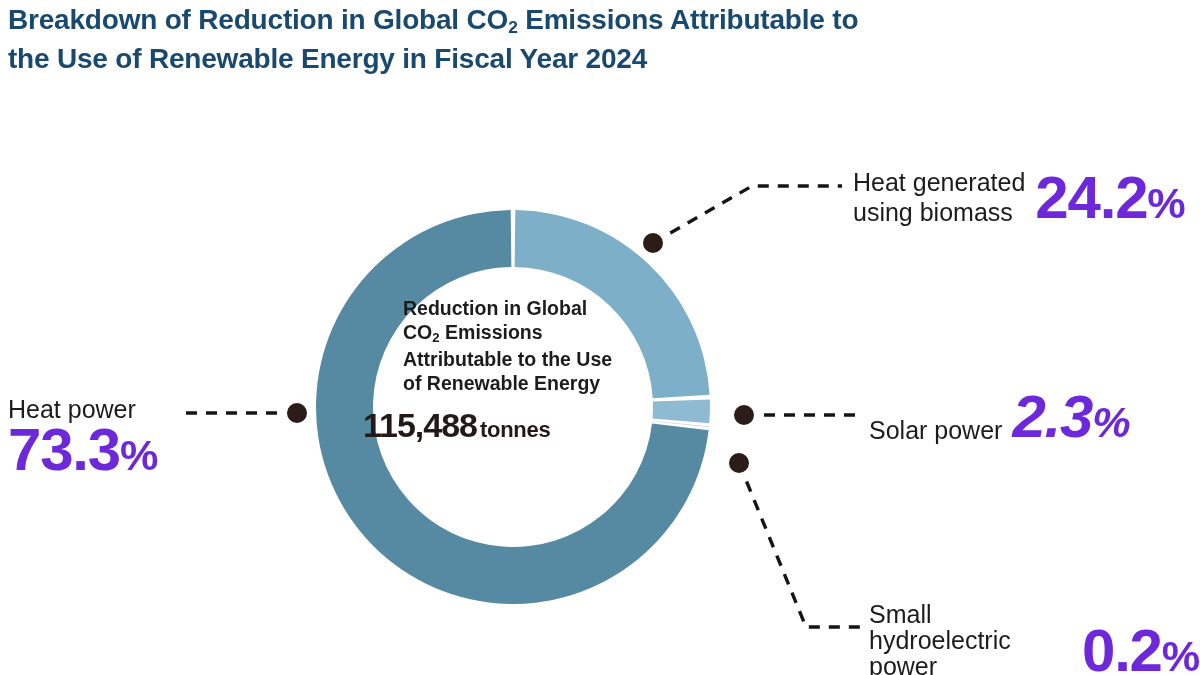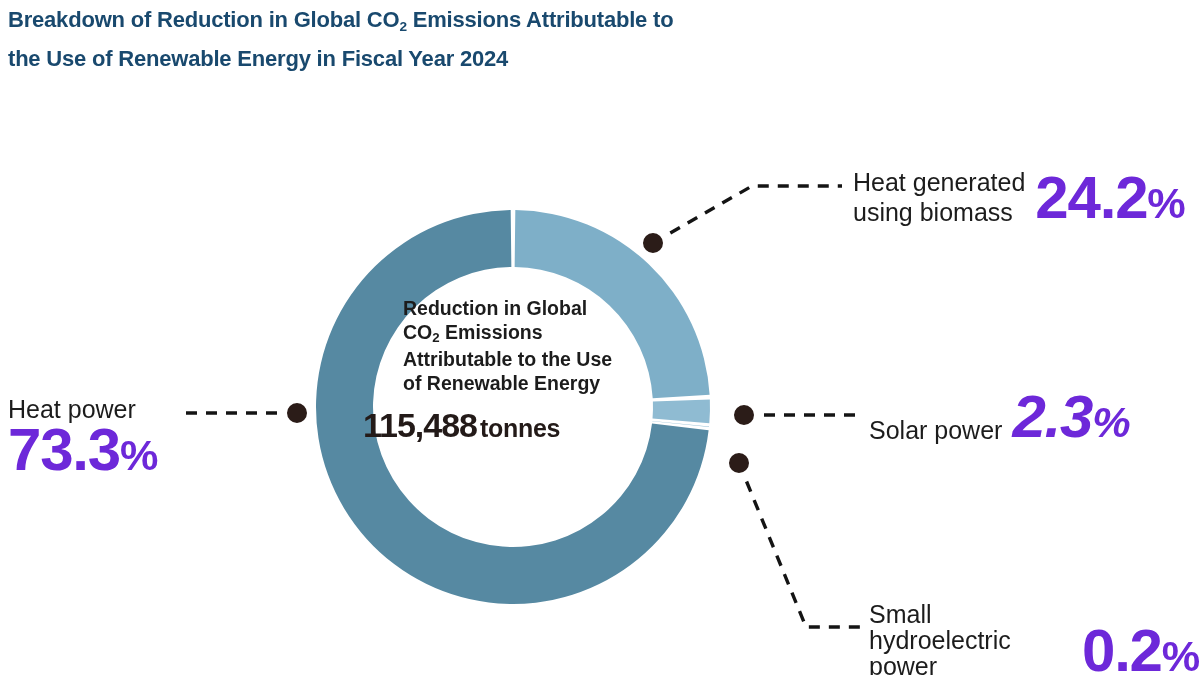--- a/index.html
+++ b/index.html
@@ -21,21 +21,21 @@
   }
 
   
   #chart-title {
     position: absolute;
     left: 8px;
     top: 2px;
     width: 1060px;
     color: #19496e;
     font-weight: bold;
-    font-size: 22px;
+    font-size: 28px;
     line-height: 36px;
     letter-spacing: -0.2px;
     white-space: pre-line;
   }
   #chart-title sub {
     font-size: 0.62em;
     vertical-align: baseline;
     position: relative;
     top: 4px;
   }
@@ -78,21 +78,21 @@
   #center-value {
     color: #231a18;
     font-weight: bold;
     font-size: 34px;
     line-height: 52px;
     letter-spacing: -1px;
   }
   #center-unit {
     color: #231a18;
     font-weight: bold;
-    font-size: 25px;
+    font-size: 22px;
     letter-spacing: -0.3px;
     padding-left: 3px;
   }
 
   
   .callout {
     position: absolute;
     color: #1c1c1c;
   }
   .callout .cl-name {

